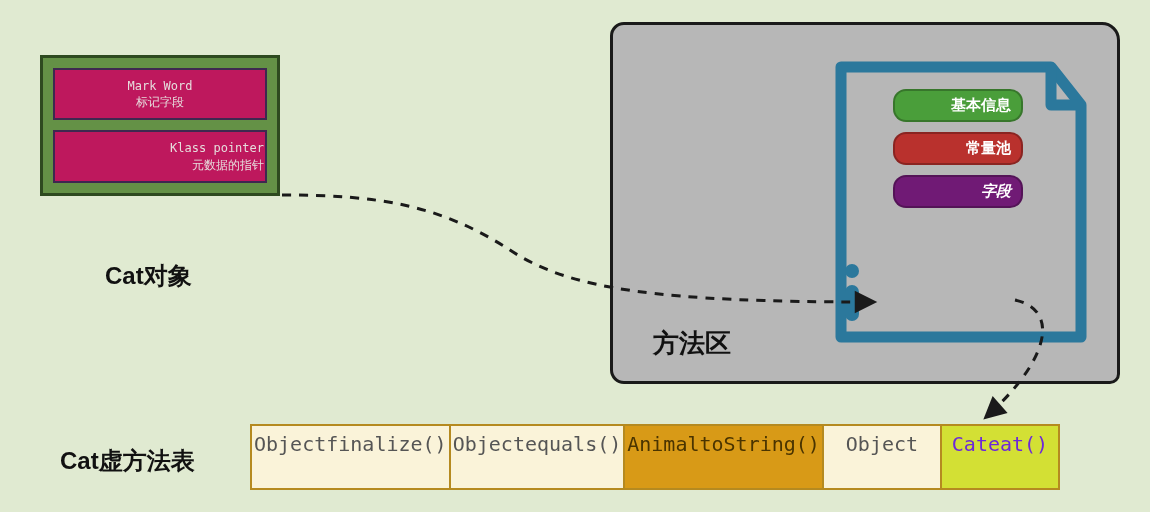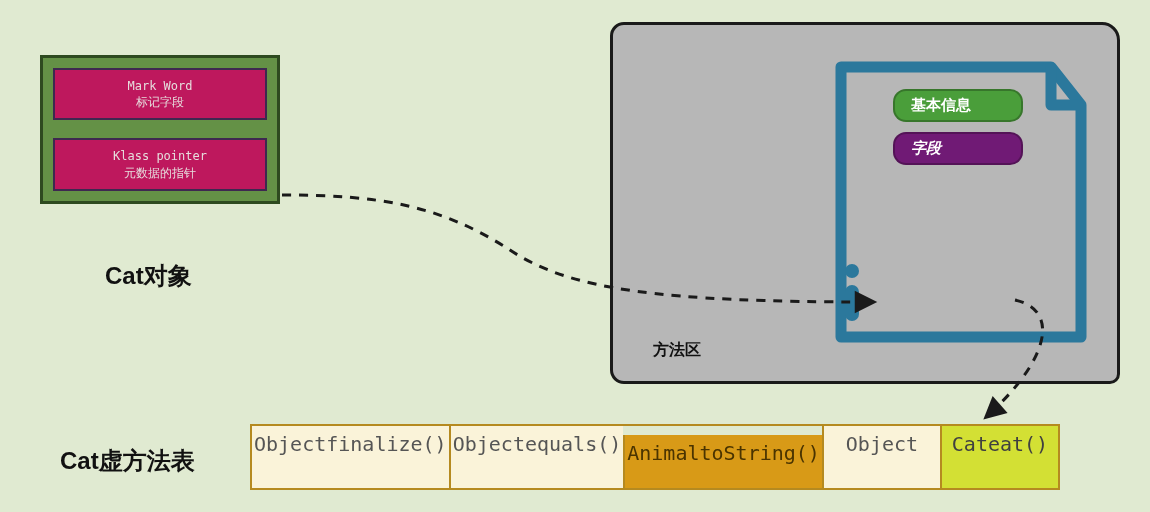--- a/index.html
+++ b/index.html
@@ -23,21 +23,21 @@
   .obj-field {
     background: #be185d;
     border: 2px solid #3e2850;
     color: #e6dcdc;
     text-align: center;
     padding: 8px 1px;
     font-size: 12px;
     line-height: 1.35;
     font-family: "Consolas", monospace;
   }
-  .obj-field + .obj-field { margin-top: 18px; }
+  .obj-field + .obj-field { margin-top: 10px; text-align: right; }
   .label {
     position: absolute;
     font-weight: bold;
     font-size: 24px;
     color: #111;
   }
 
   .method-area {
     position: absolute;
     left: 610px;
@@ -46,21 +46,21 @@
     height: 362px;
     background: #b7b7b7;
     border: 3px solid #1a1a1a;
     border-radius: 14px 18px 10px 14px;
   }
   .method-label {
     position: absolute;
     left: 40px;
     bottom: 20px;
     font-weight: bold;
-    font-size: 16px;
+    font-size: 26px;
     color: #111;
   }
   .file-frame {
     position: absolute;
     right: 24px;
     top: 34px;
     width: 270px;
     height: 290px;
   }
   .pills {
@@ -68,25 +68,25 @@
     left: 50%;
     transform: translateX(-50%);
     top: 30px;
     width: 130px;
     display: flex;
     flex-direction: column;
     gap: 10px;
   }
   .pill {
     border-radius: 13px;
-    text-align: left;
+    text-align: right;
     font-size: 15px;
     font-weight: bold;
     color: #fff;
-    padding: 5px 16px;
+    padding: 5px 10px;
     border: 2px solid rgba(0,0,0,0.25);
   }
   .p-green { background: #4a9e3a; }
   .p-red   { background: #b9312d; }
   .p-blue  { background: #701a75; font-style: italic; }
   .p-orange{ background: #d78a2b; }
   .p-grey  { background: #bfbfbf; color:#333; border-color:#888; }
 
   .info-i {
     position: absolute;
@@ -112,22 +112,22 @@
     line-height: 1.25;
     padding: 6px 2px;
     font-family: "Consolas", monospace;
     display: flex;
     flex-direction: row;
     justify-content: center;
     border-left: 2px solid #b58a20;
   }
   .vcell:first-child { border-left: none; }
   .vc-cream  { background: #faf3d9; color:#555; }
-  .vc-gold   { background: #d89a17; color:#4a3400;margin-top:9px; }
-  .vc-lime   { background: #d3e034; color:#404040; }
+  .vc-gold   { background: #d89a17; color:#4a3400; }
+  .vc-lime   { background: #d3e034; color:#6d28d9; }
 
   svg.arrows {
     position: absolute;
     left: 0; top: 0;
     width: 1150px; height: 512px;
     pointer-events: none;
   }
 </style>
 </head>
 <body>
@@ -153,20 +153,21 @@
       <path d="M 228 8 L 228 46 L 258 46" fill="none" stroke="#2b789c" stroke-width="11" stroke-linejoin="round"></path>
     </svg>
     <div class="info-i">
       <svg width="30" height="60" viewBox="0 0 30 60">
         <circle cx="15" cy="8" r="7" fill="#2b789c"></circle>
         <rect x="8" y="22" width="14" height="36" rx="7" fill="#2b789c"></rect>
       </svg>
     </div>
     <div class="pills">
       <div class="pill p-green">基本信息</div>
+      <div class="pill p-red">常量池</div>
       <div class="pill p-blue">字段</div>
     </div>
   </div>
 </div>
 
 <div class="label" style="left:60px; top:445px;">Cat虚方法表</div>
 <div class="vtable">
   <div class="vcell vc-cream">
     <span>Object</span>
     <span>finalize()</span>

